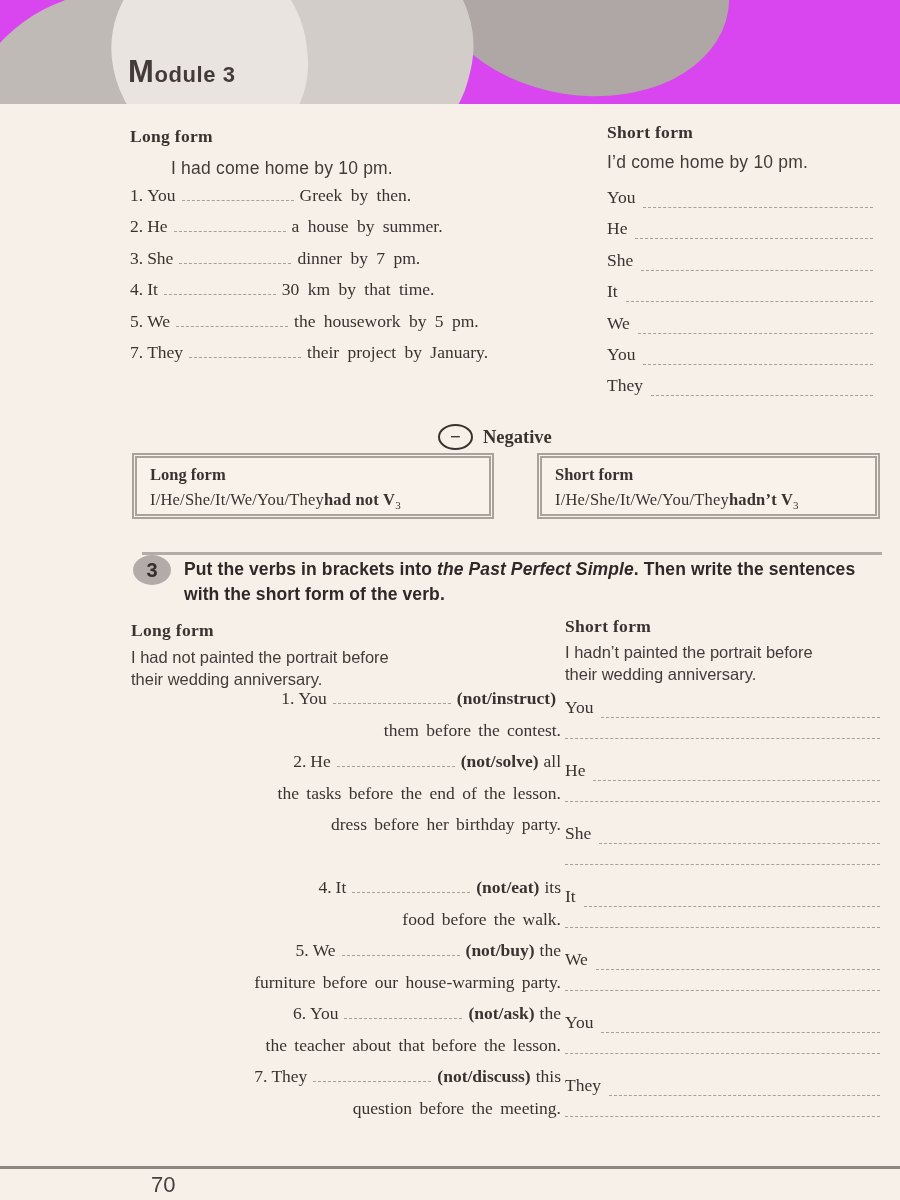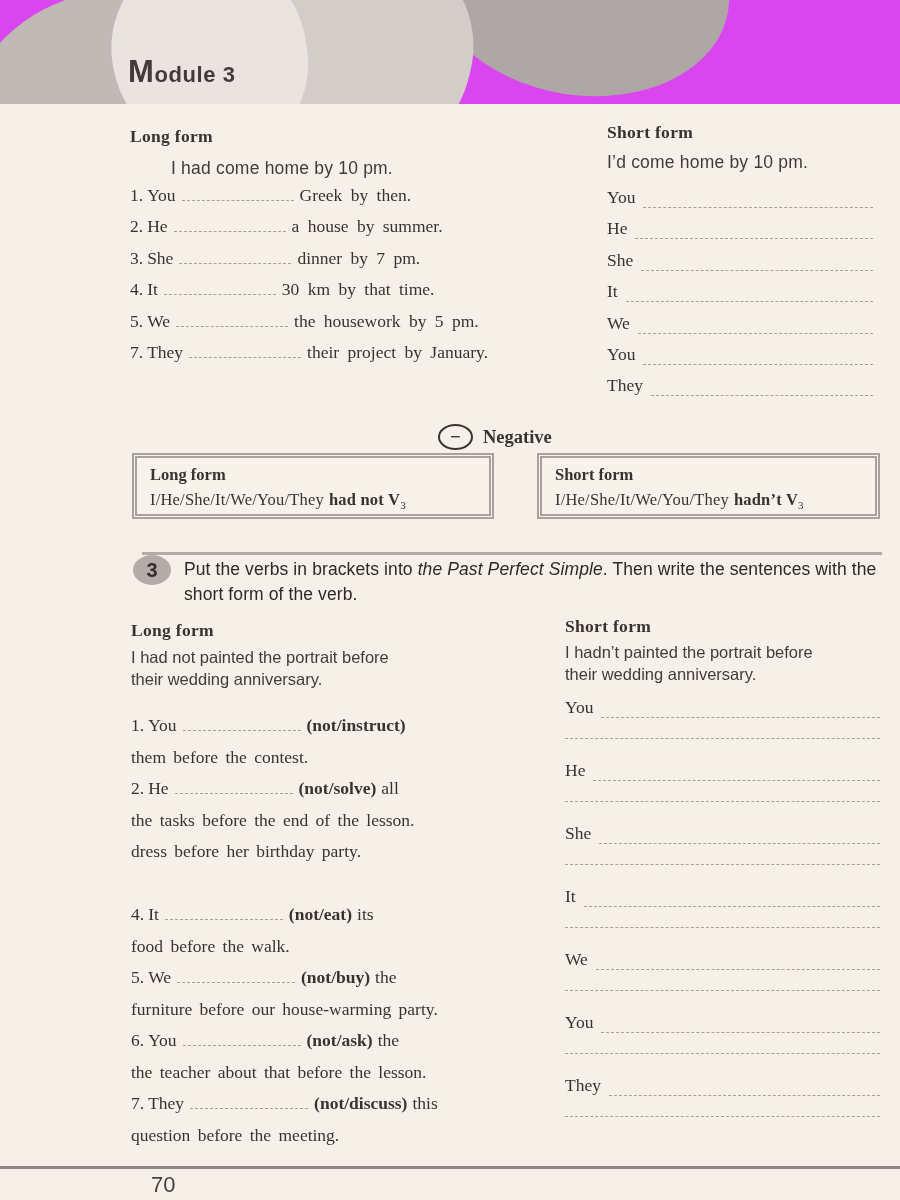--- a/index.html
+++ b/index.html
@@ -47,36 +47,36 @@
   }
   .neg-label{font-weight:bold;font-size:18.5px;}
   .nbox{
     position:absolute;top:453px;height:66px;box-sizing:border-box;
     border:5px double #a8a19c;background:#f8f2eb;padding:7px 13px 0 13px;
   }
   .nbox.left{left:132px;width:362px;}
   .nbox.right{left:537px;width:343px;}
   .nbox .bh{font-weight:bold;font-size:16.5px;margin-bottom:5px;}
   .nbox .bc{font-size:16.5px;letter-spacing:.2px;}
-  .nbox .bc b{margin-left:5px;}
+  .nbox .bc b{}
   .nbox sub{font-size:11px;}
   
   .divider{position:absolute;left:142px;top:552px;width:740px;height:3px;background:#b2aba7;}
   .badge{
     position:absolute;left:133px;top:555px;width:38px;height:30px;background:#b2aba7;border-radius:50%;
     display:flex;align-items:center;justify-content:center;
     font-family:"Liberation Sans",sans-serif;font-weight:bold;font-size:20px;color:#332f2d;
   }
   .instruction{
     position:absolute;left:184px;top:557px;width:698px;
-    font-family:"Liberation Sans",sans-serif;font-weight:normal;
+    font-family:"Liberation Sans",sans-serif;font-weight:bold;
     font-size:17.5px;line-height:25px;color:#2e2927;letter-spacing:.1px;
   }
   .ex-sm{font-family:"Liberation Sans",sans-serif;font-size:16.5px;line-height:22px;color:#433b38;}
-  .x-items{position:absolute;left:131px;top:715px;width:430px;}
+  .x-items{position:absolute;left:131px;top:688px;width:430px;text-align:right;}
   .x-item{height:63px;font-size:17.5px;word-spacing:3px;}
   .x-line1{white-space:nowrap;height:31.5px;}
   .x-line2{height:31.5px;}
   .x-blank{display:inline-block;width:118px;height:13px;border-bottom:1.5px dashed #a89f97;margin:0 6px;}
   .hint{font-weight:bold;word-spacing:0;}
   .tail{margin-left:5px;}
   .x-short{position:absolute;left:565px;top:616px;width:315px;}
   .x-rows{position:absolute;left:565px;top:697px;width:315px;}
   .x-srow{height:63px;}
   .x-srow .srow{margin-bottom:0;}

